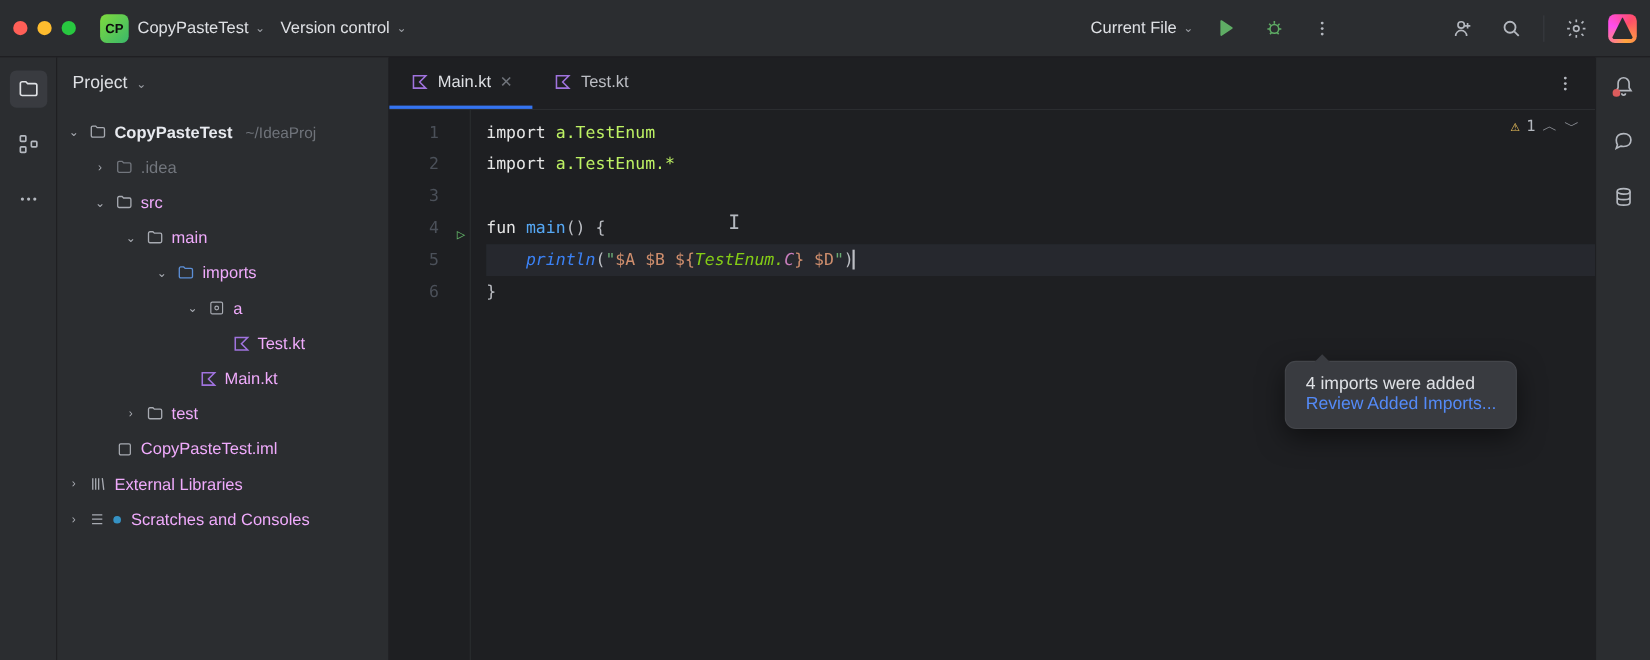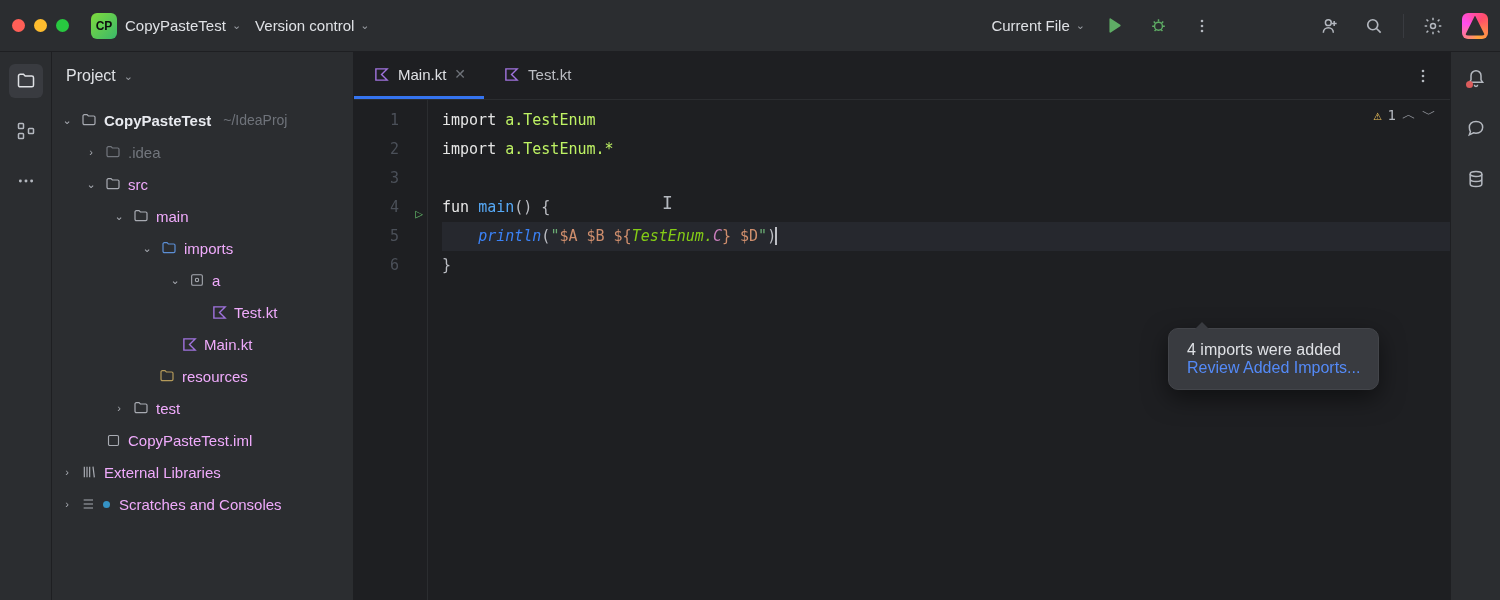--- a/index.html
+++ b/index.html
@@ -290,28 +290,20 @@
         <span class="tree-label">Test.kt</span>
       </div>
       <div class="tree-row" style="--indent:128px">
         <span class="tree-icon kt">
             <svg width="15" height="15" viewBox="0 0 16 16">
               <path d="M2 2h12L8 8l6 6H2z" fill="none" stroke="#a073de" stroke-width="1.5"></path>
             </svg>
           </span>
         <span class="tree-label">Main.kt</span>
       </div>
-      <div class="tree-row" style="--indent:106px">
-        <span class="tree-icon">
-            <svg width="16" height="16" viewBox="0 0 24 24" fill="none" stroke="#b49a5a" stroke-width="1.8">
-              <path d="M3 6a2 2 0 0 1 2-2h4l2 2h8a2 2 0 0 1 2 2v9a2 2 0 0 1-2 2H5a2 2 0 0 1-2-2V6z"></path>
-            </svg>
-          </span>
-        <span class="tree-label">resources</span>
-      </div>
       <div class="tree-row" style="--indent:60px">
         <span class="tree-chev">›</span>
         <span class="tree-icon">
             <svg width="16" height="16" viewBox="0 0 24 24" fill="none" stroke="#a8abb2" stroke-width="1.8">
               <path d="M3 6a2 2 0 0 1 2-2h4l2 2h8a2 2 0 0 1 2 2v9a2 2 0 0 1-2 2H5a2 2 0 0 1-2-2V6z"></path>
             </svg>
           </span>
         <span class="tree-label">test</span>
       </div>
       <div class="tree-row" style="--indent:52px">

